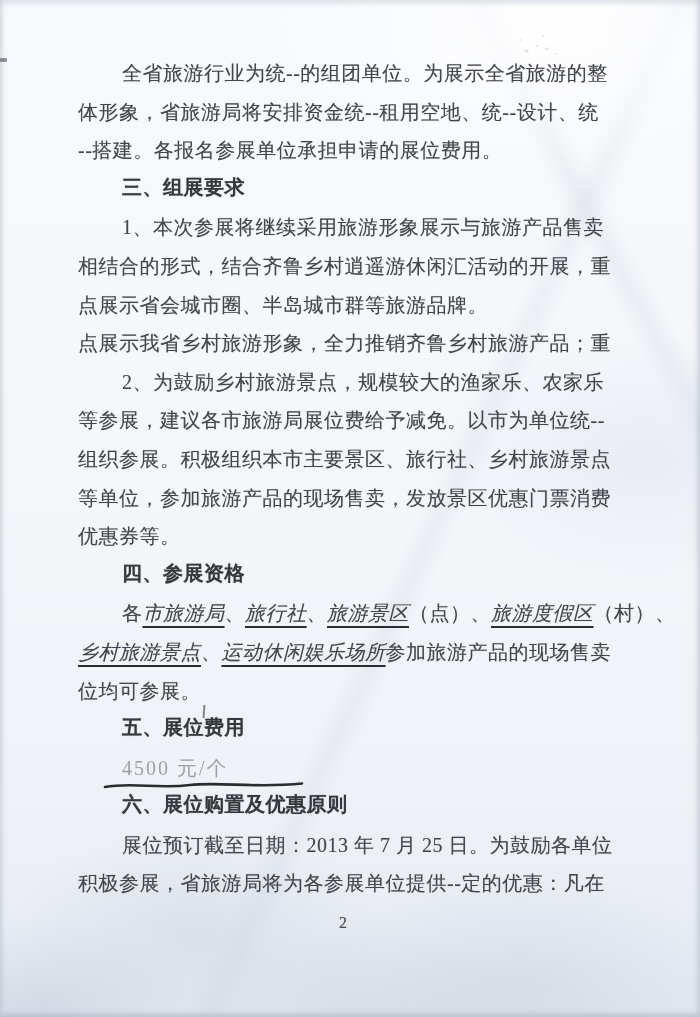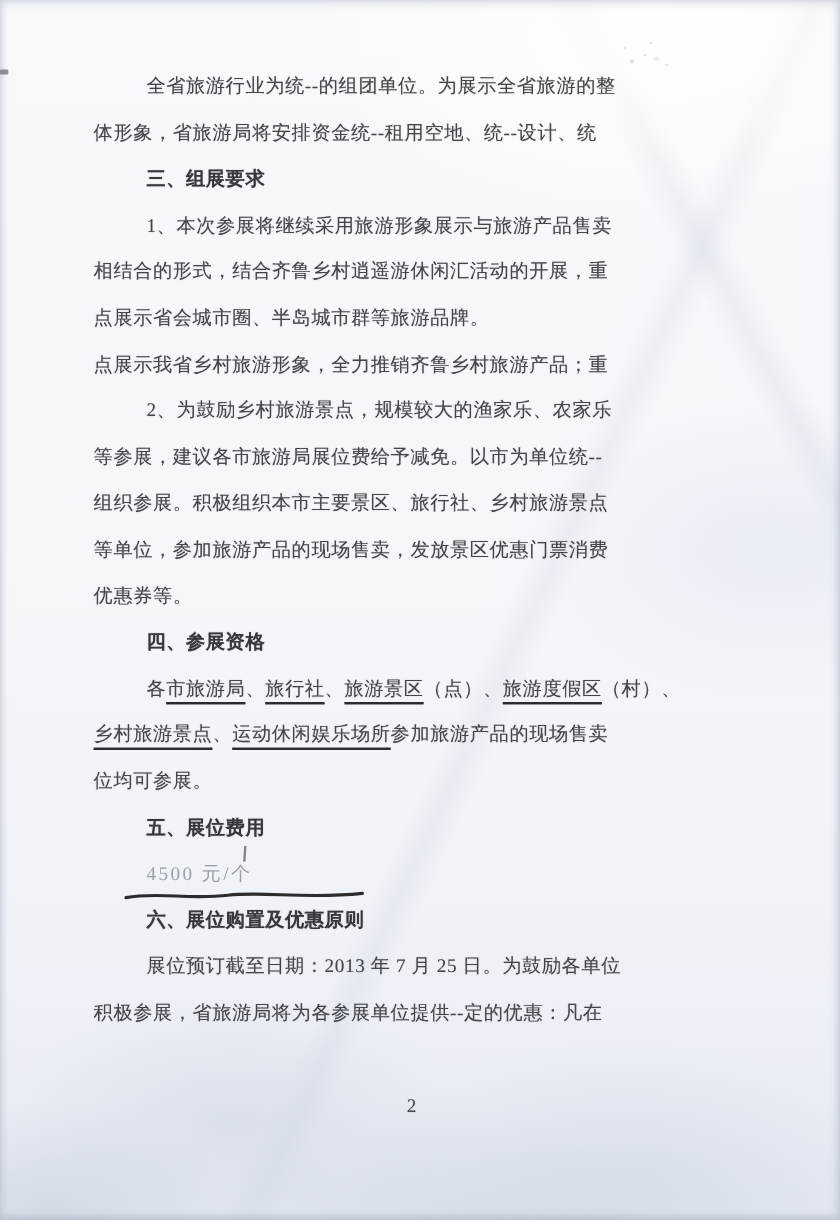--- a/index.html
+++ b/index.html
@@ -33,21 +33,21 @@
   .doc {
     position: absolute;
     left: 78px; top: 54px;
     width: 584px;
     color: var(--ink, #44464a);
   }
   .line {
     position: relative;
     height: 38.6px;
     line-height: 38.6px;
-    font-size: 16px;
+    font-size: 20px;
     letter-spacing: 0.5px;
     white-space: nowrap;
     text-shadow: 0 0 1px rgba(72,74,80,.35);
   }
   .line.indent { padding-left: 44px; }
   .line.heading {
     font-weight: 700;
     color: #36383c;
     text-shadow: 0 0 1px rgba(50,52,58,.45);
     font-family: Liberation Mono, monospace;
@@ -56,20 +56,21 @@
     color: var(--faded, #9aa0a8);
     text-shadow: none;
     letter-spacing: 2px;
   }
   .u {
     text-decoration: underline;
     text-decoration-thickness: 2.4px;
     text-underline-offset: 6px;
     text-decoration-color: var(--pen, #2c2c2e);
     text-decoration-skip-ink: none;
+    font-style: italic;
   }
   .hand-underline-svg {
     position: absolute;
     left: 24px; top: 30px;
     pointer-events: none;
   }
   
   .pageno {
     position: absolute;
     top: 914px; left: 0; right: 14px;
@@ -112,20 +113,21 @@
 </head>
 <body>
 
 <div class="paper">
   <div class="smudge"></div>
   <div class="edge-speck"></div>
   <div class="stray-tick"></div>
   <div class="doc" id="doc">
       <div class="line indent"><span>全省旅游行业为统--的组团单位。为展示全省旅游的整</span></div>
       <div class="line"><span>体形象，省旅游局将安排资金统--租用空地、统--设计、统</span></div>
+      <div class="line"><span>--搭建。各报名参展单位承担申请的展位费用。</span></div>
       <div class="line indent heading"><span>三、组展要求</span></div>
       <div class="line indent"><span>1、本次参展将继续采用旅游形象展示与旅游产品售卖</span></div>
       <div class="line"><span>相结合的形式，结合齐鲁乡村逍遥游休闲汇活动的开展，重</span></div>
       <div class="line"><span>点展示省会城市圈、半岛城市群等旅游品牌。</span></div>
       <div class="line"><span>点展示我省乡村旅游形象，全力推销齐鲁乡村旅游产品；重</span></div>
       <div class="line indent"><span>2、为鼓励乡村旅游景点，规模较大的渔家乐、农家乐</span></div>
       <div class="line"><span>等参展，建议各市旅游局展位费给予减免。以市为单位统--</span></div>
       <div class="line"><span>组织参展。积极组织本市主要景区、旅行社、乡村旅游景点</span></div>
       <div class="line"><span>等单位，参加旅游产品的现场售卖，发放景区优惠门票消费</span></div>
       <div class="line"><span>优惠券等。</span></div>

